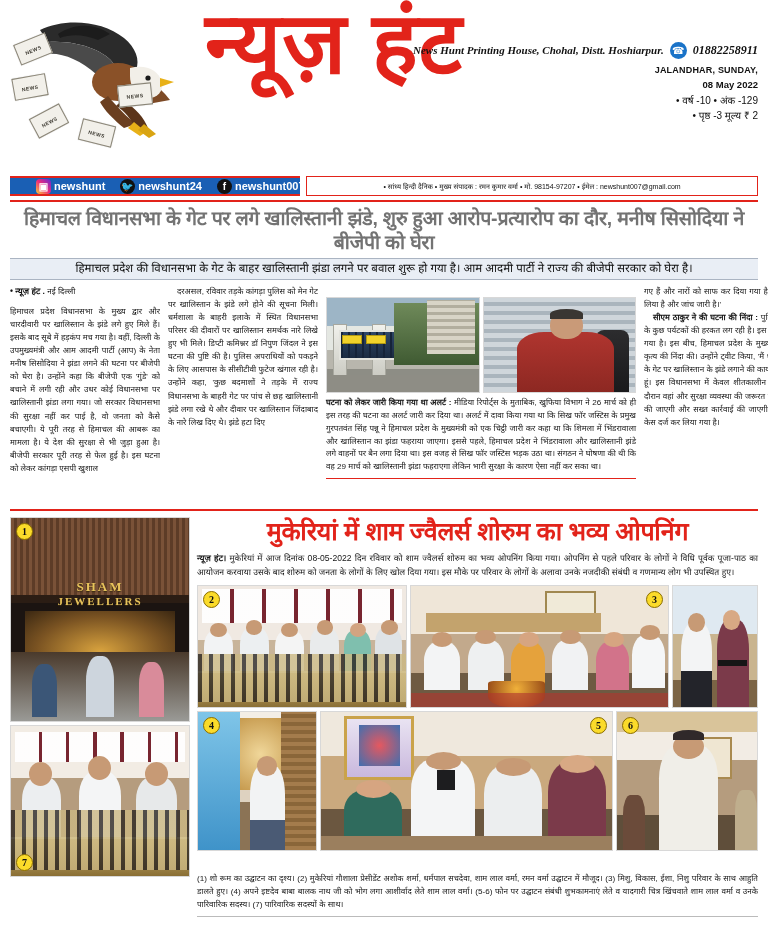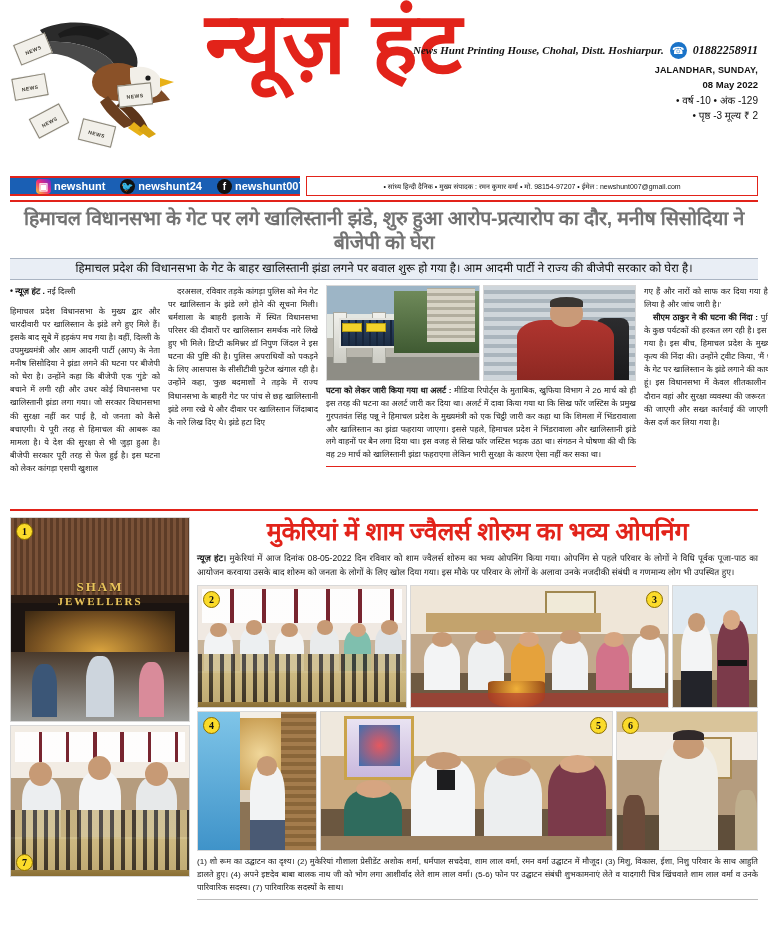--- a/index.html
+++ b/index.html
@@ -225,21 +225,21 @@
     margin-bottom: 6px;
     color: #111;
   }
   .byline .sub { font-weight: normal; font-size: 8px; }
 
   .col p { text-indent: 9px; }
   .col p.first { text-indent: 0; }
   .col b { font-weight: bold; }
 
   
-  .lead-photos { flex: 0 0 310px; }
+  .lead-photos { flex: 0 0 310px; margin-top: 12px; }
   .photo-pair { display: flex; gap: 3px; height: 96px; }
   .ph {
     flex: 1;
     position: relative;
     overflow: hidden;
     border: 1px solid #d8d8d8;
   }
   .caption-box {
     margin-top: 4px;
     font-size: 8.1px;
@@ -281,21 +281,21 @@
   .grid-photos { margin-top: 5px; }
   .grid-row { display: flex; gap: 3px; }
   .grid-row.r1 { height: 123px; margin-bottom: 3px; }
   .grid-row.r2 { height: 140px; }
 
   .cap-final {
     font-size: 8.1px;
     line-height: 1.6;
     text-align: justify;
     color: #161616;
-    margin-top: 5px;
+    margin-top: 22px;
     padding-bottom: 4px;
     border-bottom: 1px solid #bbb;
   }
 
   .badge {
     position: absolute;
     width: 17px; height: 17px;
     border-radius: 50%;
     background: #fbdb2a;
     border: 1.4px solid #8a6d00;

